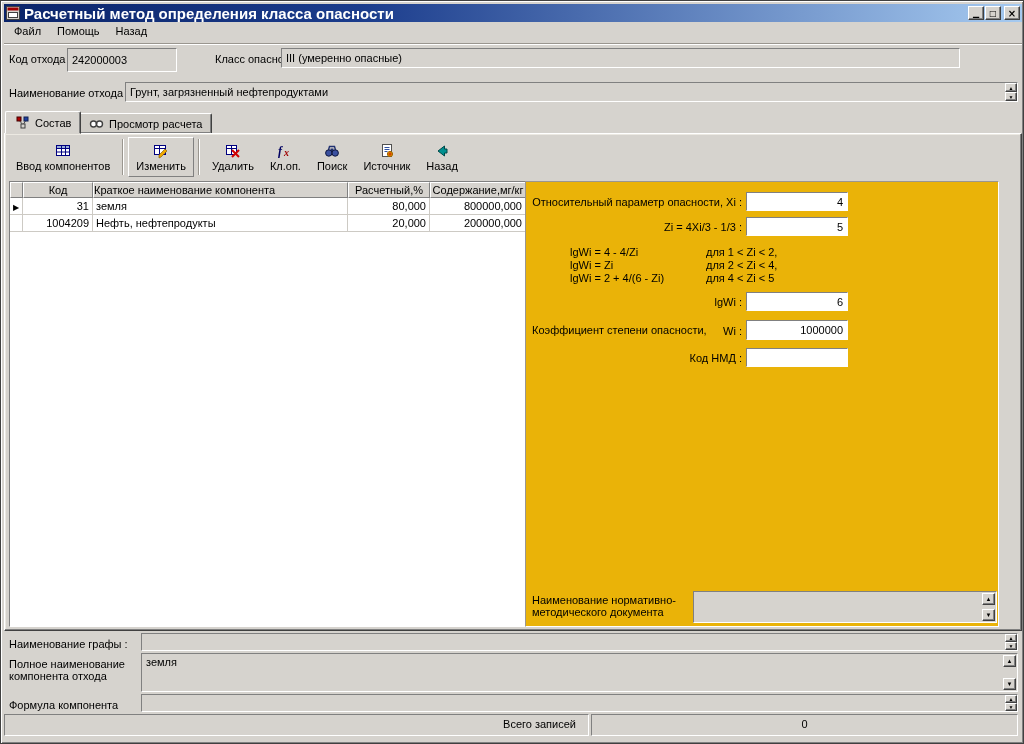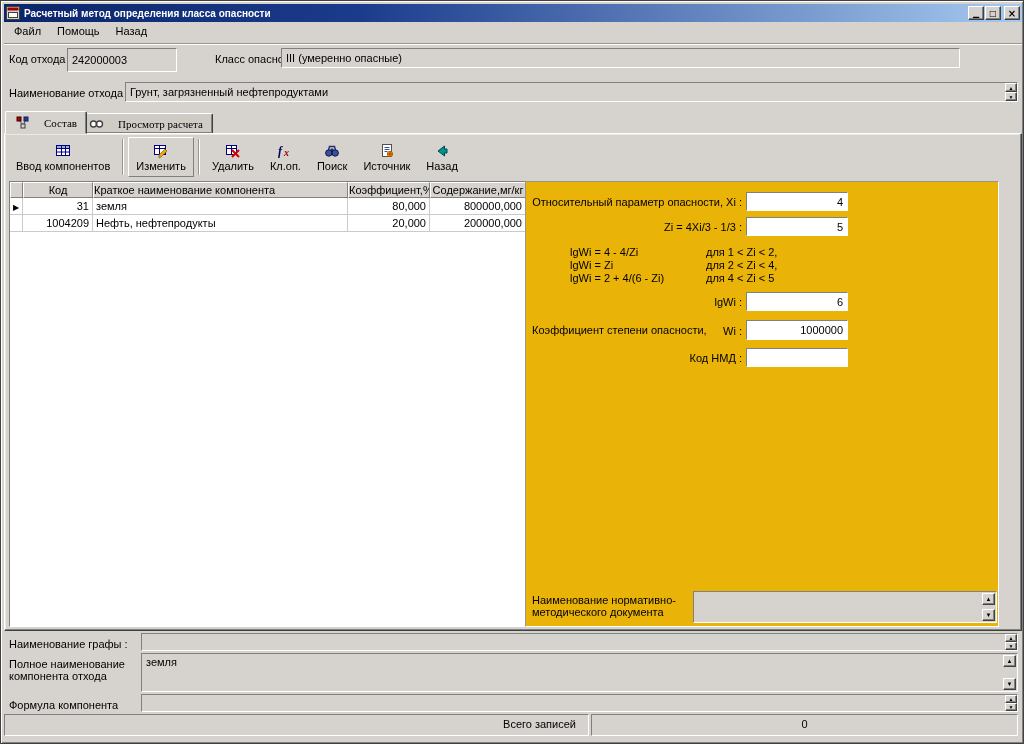--- a/index.html
+++ b/index.html
@@ -4,21 +4,21 @@
 <style>
   *{box-sizing:border-box;margin:0;padding:0;}
   html,body{width:1024px;height:744px;overflow:hidden;}
   body{font-family:"Liberation Sans","DejaVu Sans",sans-serif;font-size:11px;color:#000;background:#3a6ea5;}
   .window{position:absolute;left:0;top:0;width:1024px;height:744px;background:#d6d3ce;
     border:1px solid #404040;box-shadow:inset 1px 1px 0 #fff, inset -1px -1px 0 #808080;}
 
   
   .titlebar{position:absolute;left:3px;top:3px;width:1018px;height:18px;
     background:linear-gradient(90deg,#0a246a,#1b3c8c 35%,#a6caf0);display:flex;align-items:center;padding:0 2px;}
-  .titlebar .ttl{color:#fff;font-weight:bold;font-size:10px;margin-left:4px;white-space:nowrap;}
+  .titlebar .ttl{color:#fff;font-weight:bold;font-size:15px;margin-left:4px;white-space:nowrap;}
   .tb-btns{margin-left:auto;display:flex;gap:1px;}
   .tbtn{width:16px;height:14px;background:#d6d3ce;border:1px solid;border-color:#fff #404040 #404040 #fff;
     box-shadow:inset -1px -1px 0 #808080;font-size:8px;line-height:11px;text-align:center;font-family:"DejaVu Sans",sans-serif;cursor:default;padding:0;}
   .tbtn.close{margin-left:2px;font-size:10px;font-weight:bold;}
 
   
   .menubar{position:absolute;left:3px;top:21px;width:1018px;height:21px;display:flex;align-items:flex-start;padding-left:2px;}
   .menu-item{padding:3px 8px;}
   .menudiv{position:absolute;left:3px;top:42px;width:1018px;height:0;border-top:1px solid #9a968f;border-bottom:1px solid #fff;}
 
@@ -34,22 +34,22 @@
   .spinner .sp{flex:1;background:#d6d3ce;border:1px solid;border-color:#fff #404040 #404040 #fff;
     box-shadow:inset -1px -1px 0 #808080;font-size:5px;line-height:6px;text-align:center;overflow:hidden;padding:0;}
 
   .mlbox{position:absolute;background:#d6d3ce;border:1px solid;border-color:#808080 #fff #fff #808080;padding:2px 16px 2px 4px;}
   .mlbox .sc{position:absolute;right:1px;width:13px;height:12px;background:#d6d3ce;border:1px solid;
     border-color:#fff #404040 #404040 #fff;box-shadow:inset -1px -1px 0 #808080;font-size:6px;line-height:9px;text-align:center;padding:0;}
   .mlbox .sc.up{top:1px;}
   .mlbox .sc.dn{bottom:1px;}
 
   
-  .tab{position:absolute;background:#d6d3ce;display:flex;align-items:center;gap:14px;padding:0 9px;
-    border:1px solid;border-color:#fff #404040 #d6d3ce #fff;border-radius:2px 2px 0 0;font-family:Liberation Serif, serif;}
+  .tab{position:absolute;background:#d6d3ce;display:flex;align-items:center;gap:5px;padding:0 9px;
+    border:1px solid;border-color:#fff #404040 #d6d3ce #fff;border-radius:2px 2px 0 0;}
   .tab.active{top:110px;height:23px;z-index:6;box-shadow:inset -1px 0 0 #808080;}
   .tab.inactive{top:112px;height:21px;z-index:4;background:#cfccc6;box-shadow:inset -1px -1px 0 #808080;border-bottom-color:#808080;}
 
   
   .main-panel{position:absolute;left:3px;top:132px;width:1018px;height:498px;background:#d6d3ce;z-index:5;
     border:1px solid;border-color:#fff #404040 #404040 #fff;box-shadow:inset -1px -1px 0 #808080, inset 1px 1px 0 #ece9e2;}
 
   
   .toolbar{position:absolute;left:3px;top:3px;height:42px;display:flex;align-items:flex-start;}
   .tool-btn{height:40px;display:flex;flex-direction:column;align-items:center;justify-content:center;gap:1px;
@@ -211,21 +211,21 @@
         </svg>
         <span>Назад</span>
       </button>
     </div>
 
     <div class="grid">
       <div class="grid-head">
         <div class="gh c-ind"></div>
         <div class="gh c-code">Код</div>
         <div class="gh c-name">Краткое наименование компонента</div>
-        <div class="gh c-pct">Коэффициент,%</div>
+        <div class="gh c-pct">Расчетный,%</div>
         <div class="gh c-mg">Содержание,мг/кг</div>
       </div>
       <div class="grid-row">
         <div class="gc c-ind"><span class="row-ptr">▶</span></div>
         <div class="gc c-code num">31</div>
         <div class="gc c-name">земля</div>
         <div class="gc c-pct num">80,000</div>
         <div class="gc c-mg num">800000,000</div>
       </div>
       <div class="grid-row">

